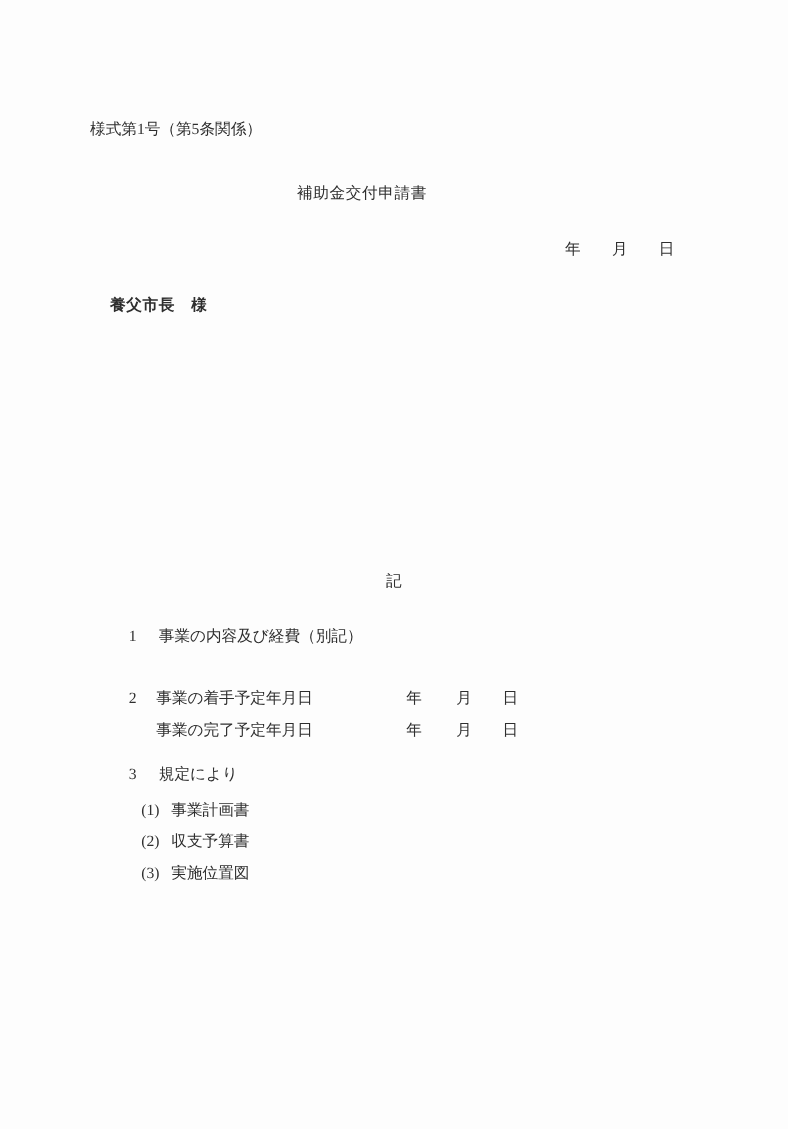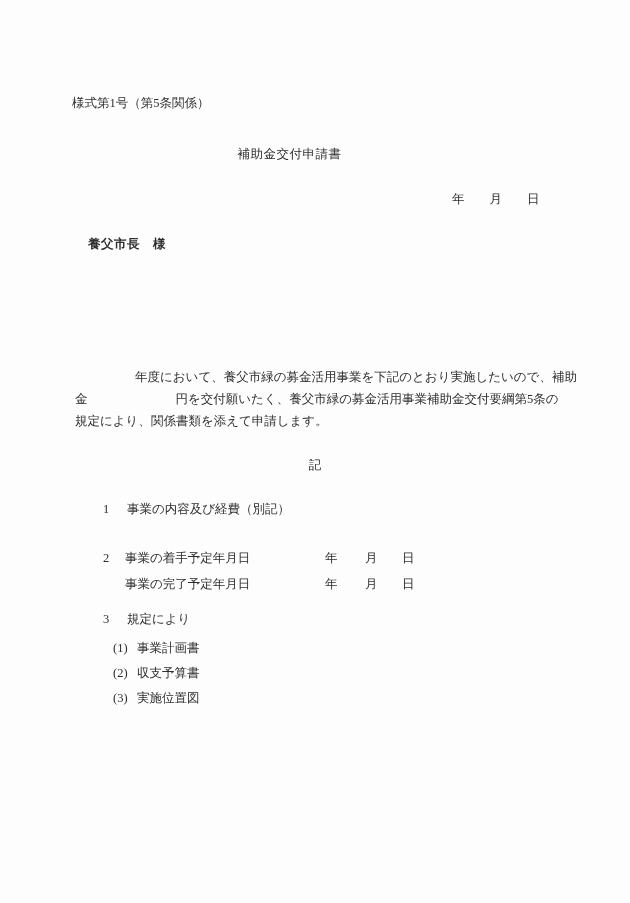--- a/index.html
+++ b/index.html
@@ -57,25 +57,20 @@
 
   <div class="abs form-number">様式第1号（第5条関係）</div>
 
   <h1 class="abs doc-title">補助金交付申請書</h1>
 
   <div class="abs date-top">年　　月　　日</div>
 
   <div class="abs addressee">養父市長　様</div>
 
 
-  <div class="abs body-text">
-    <div class="line"><span class="blank w60"></span><span>年度において、養父市緑の募金活用事業を下記のとおり実施したいので、補助</span></div>
-    <div class="line"><span>金</span><span class="blank w88"></span><span>円を交付願いたく、養父市緑の募金活用事業補助金交付要綱第5条の</span></div>
-    <div class="line">規定により、関係書類を添えて申請します。</div>
-  </div>
 
   <div class="abs record-heading">記</div>
 
   <div class="abs row-s1"><span class="no w24">1</span><span>事業の内容及び経費（別記）</span></div>
 
   <div class="abs row-s2a"><span class="no w22">2</span><span class="lbl">事業の着手予定年月日</span><span class="col-year">年</span><span class="col-month">月</span><span>日</span></div>
 
   <div class="abs row-s2b"><span class="no w22"></span><span class="lbl">事業の完了予定年月日</span><span class="col-year">年</span><span class="col-month">月</span><span>日</span></div>
 
   <div class="abs row-s3"><span class="no w24">3</span><span>規定により</span></div>

